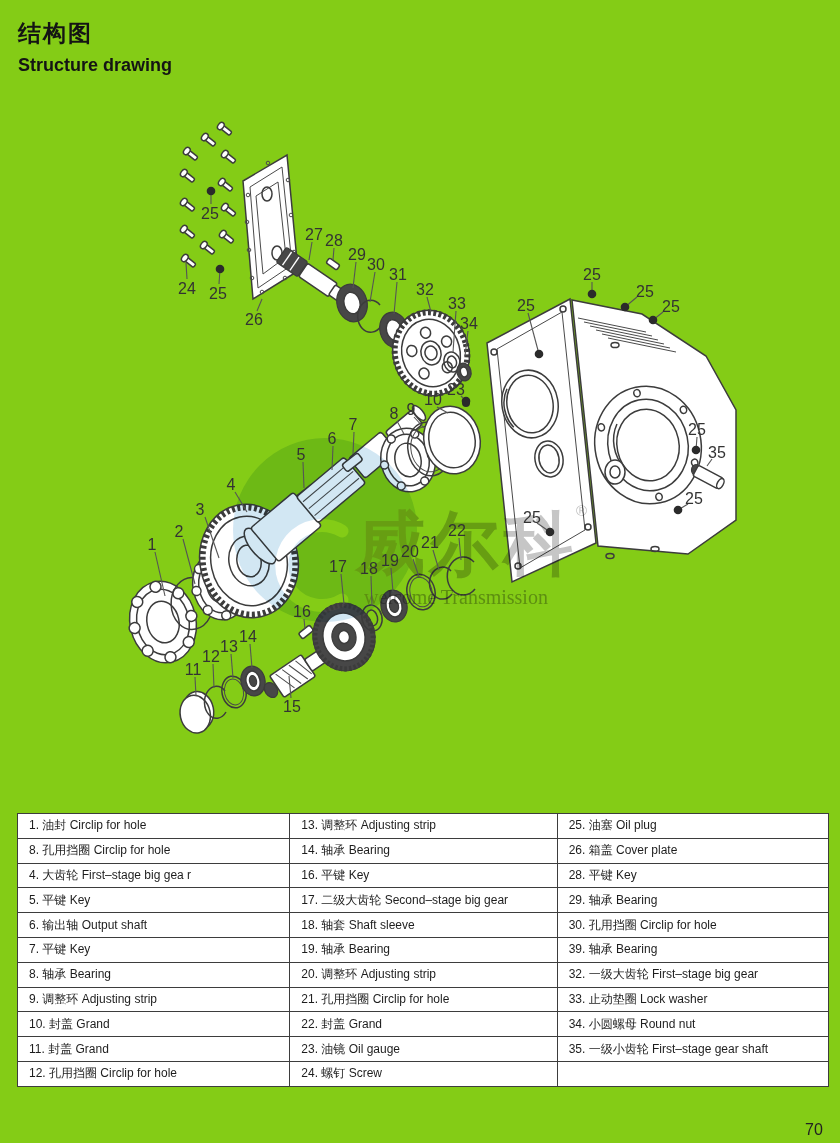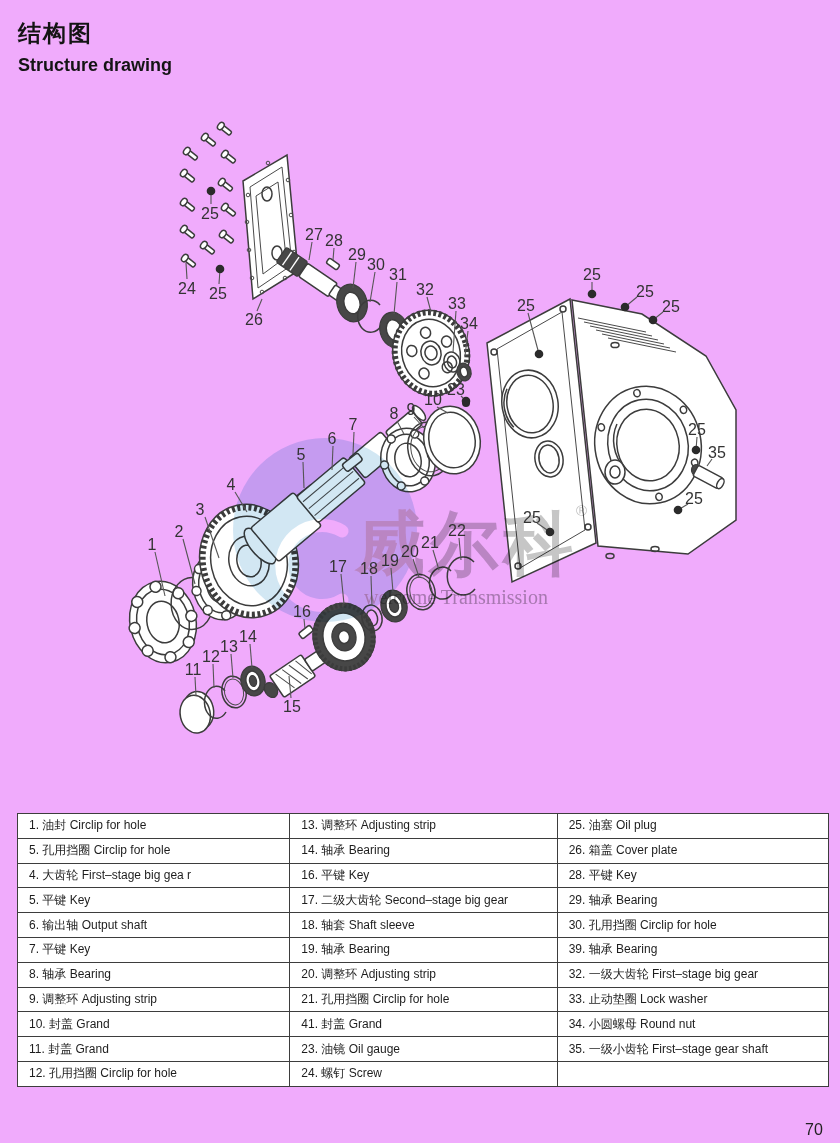--- a/index.html
+++ b/index.html
@@ -1,16 +1,16 @@
 <!DOCTYPE html>
 <html><head>
 <meta charset="utf-8">
 <style>
   html,body{margin:0;padding:0;background:#ffffff;}
-  .page{position:relative;width:840px;height:1143px;background:#f0abfc;overflow:hidden;
+  .page{position:relative;width:840px;height:1143px;background:#84cc16;overflow:hidden;
         font-family:"Liberation Sans",sans-serif;color:#1a1a1a;}
   .title-zh{position:absolute;left:18px;top:18px;font-size:23px;font-weight:bold;letter-spacing:2px;color:#141414;}
   .title-en{position:absolute;left:18px;top:47px;font-size:18px;font-weight:bold;color:#141414;margin-top:8px;}
   svg.drawing{position:absolute;left:0;top:0;}
   
   .p  {stroke:#3c3c3c;stroke-width:1.5;fill:none;}
   .w  {stroke:#3c3c3c;stroke-width:1.5;fill:#ffffff;}
   .dk {stroke:#3c3c3c;stroke-width:1.2;fill:#474747;}
   .thin{stroke:#4a4a4a;stroke-width:1;fill:none;}
   .teeth{stroke:#3c3c3c;fill:none;}
@@ -427,21 +427,21 @@
         <col style="width:267px">
         <col style="width:271px">
       </colgroup>
     <tbody>
       <tr>
         <td>1. 油封 Circlip for hole</td>
         <td>13. 调整环 Adjusting strip</td>
         <td>25. 油塞 Oil plug</td>
       </tr>
       <tr>
-        <td>5. 孔用挡圈 Circlip for hole</td>
+        <td>8. 孔用挡圈 Circlip for hole</td>
         <td>14. 轴承 Bearing</td>
         <td>26. 箱盖 Cover plate</td>
       </tr>
       <tr>
         <td>4. 大齿轮 First–stage big gea r</td>
         <td>16. 平键 Key</td>
         <td>28. 平键 Key</td>
       </tr>
       <tr>
         <td>5. 平键 Key</td>
@@ -463,21 +463,21 @@
         <td>20. 调整环 Adjusting strip</td>
         <td>32. 一级大齿轮 First–stage big gear</td>
       </tr>
       <tr>
         <td>9. 调整环 Adjusting strip</td>
         <td>21. 孔用挡圈 Circlip for hole</td>
         <td>33. 止动垫圈 Lock washer</td>
       </tr>
       <tr>
         <td>10. 封盖 Grand</td>
-        <td>41. 封盖 Grand</td>
+        <td>22. 封盖 Grand</td>
         <td>34. 小圆螺母 Round nut</td>
       </tr>
       <tr>
         <td>11. 封盖 Grand</td>
         <td>23. 油镜 Oil gauge</td>
         <td>35. 一级小齿轮 First–stage gear shaft</td>
       </tr>
       <tr>
         <td>12. 孔用挡圈 Circlip for hole</td>
         <td>24. 螺钉 Screw</td>

